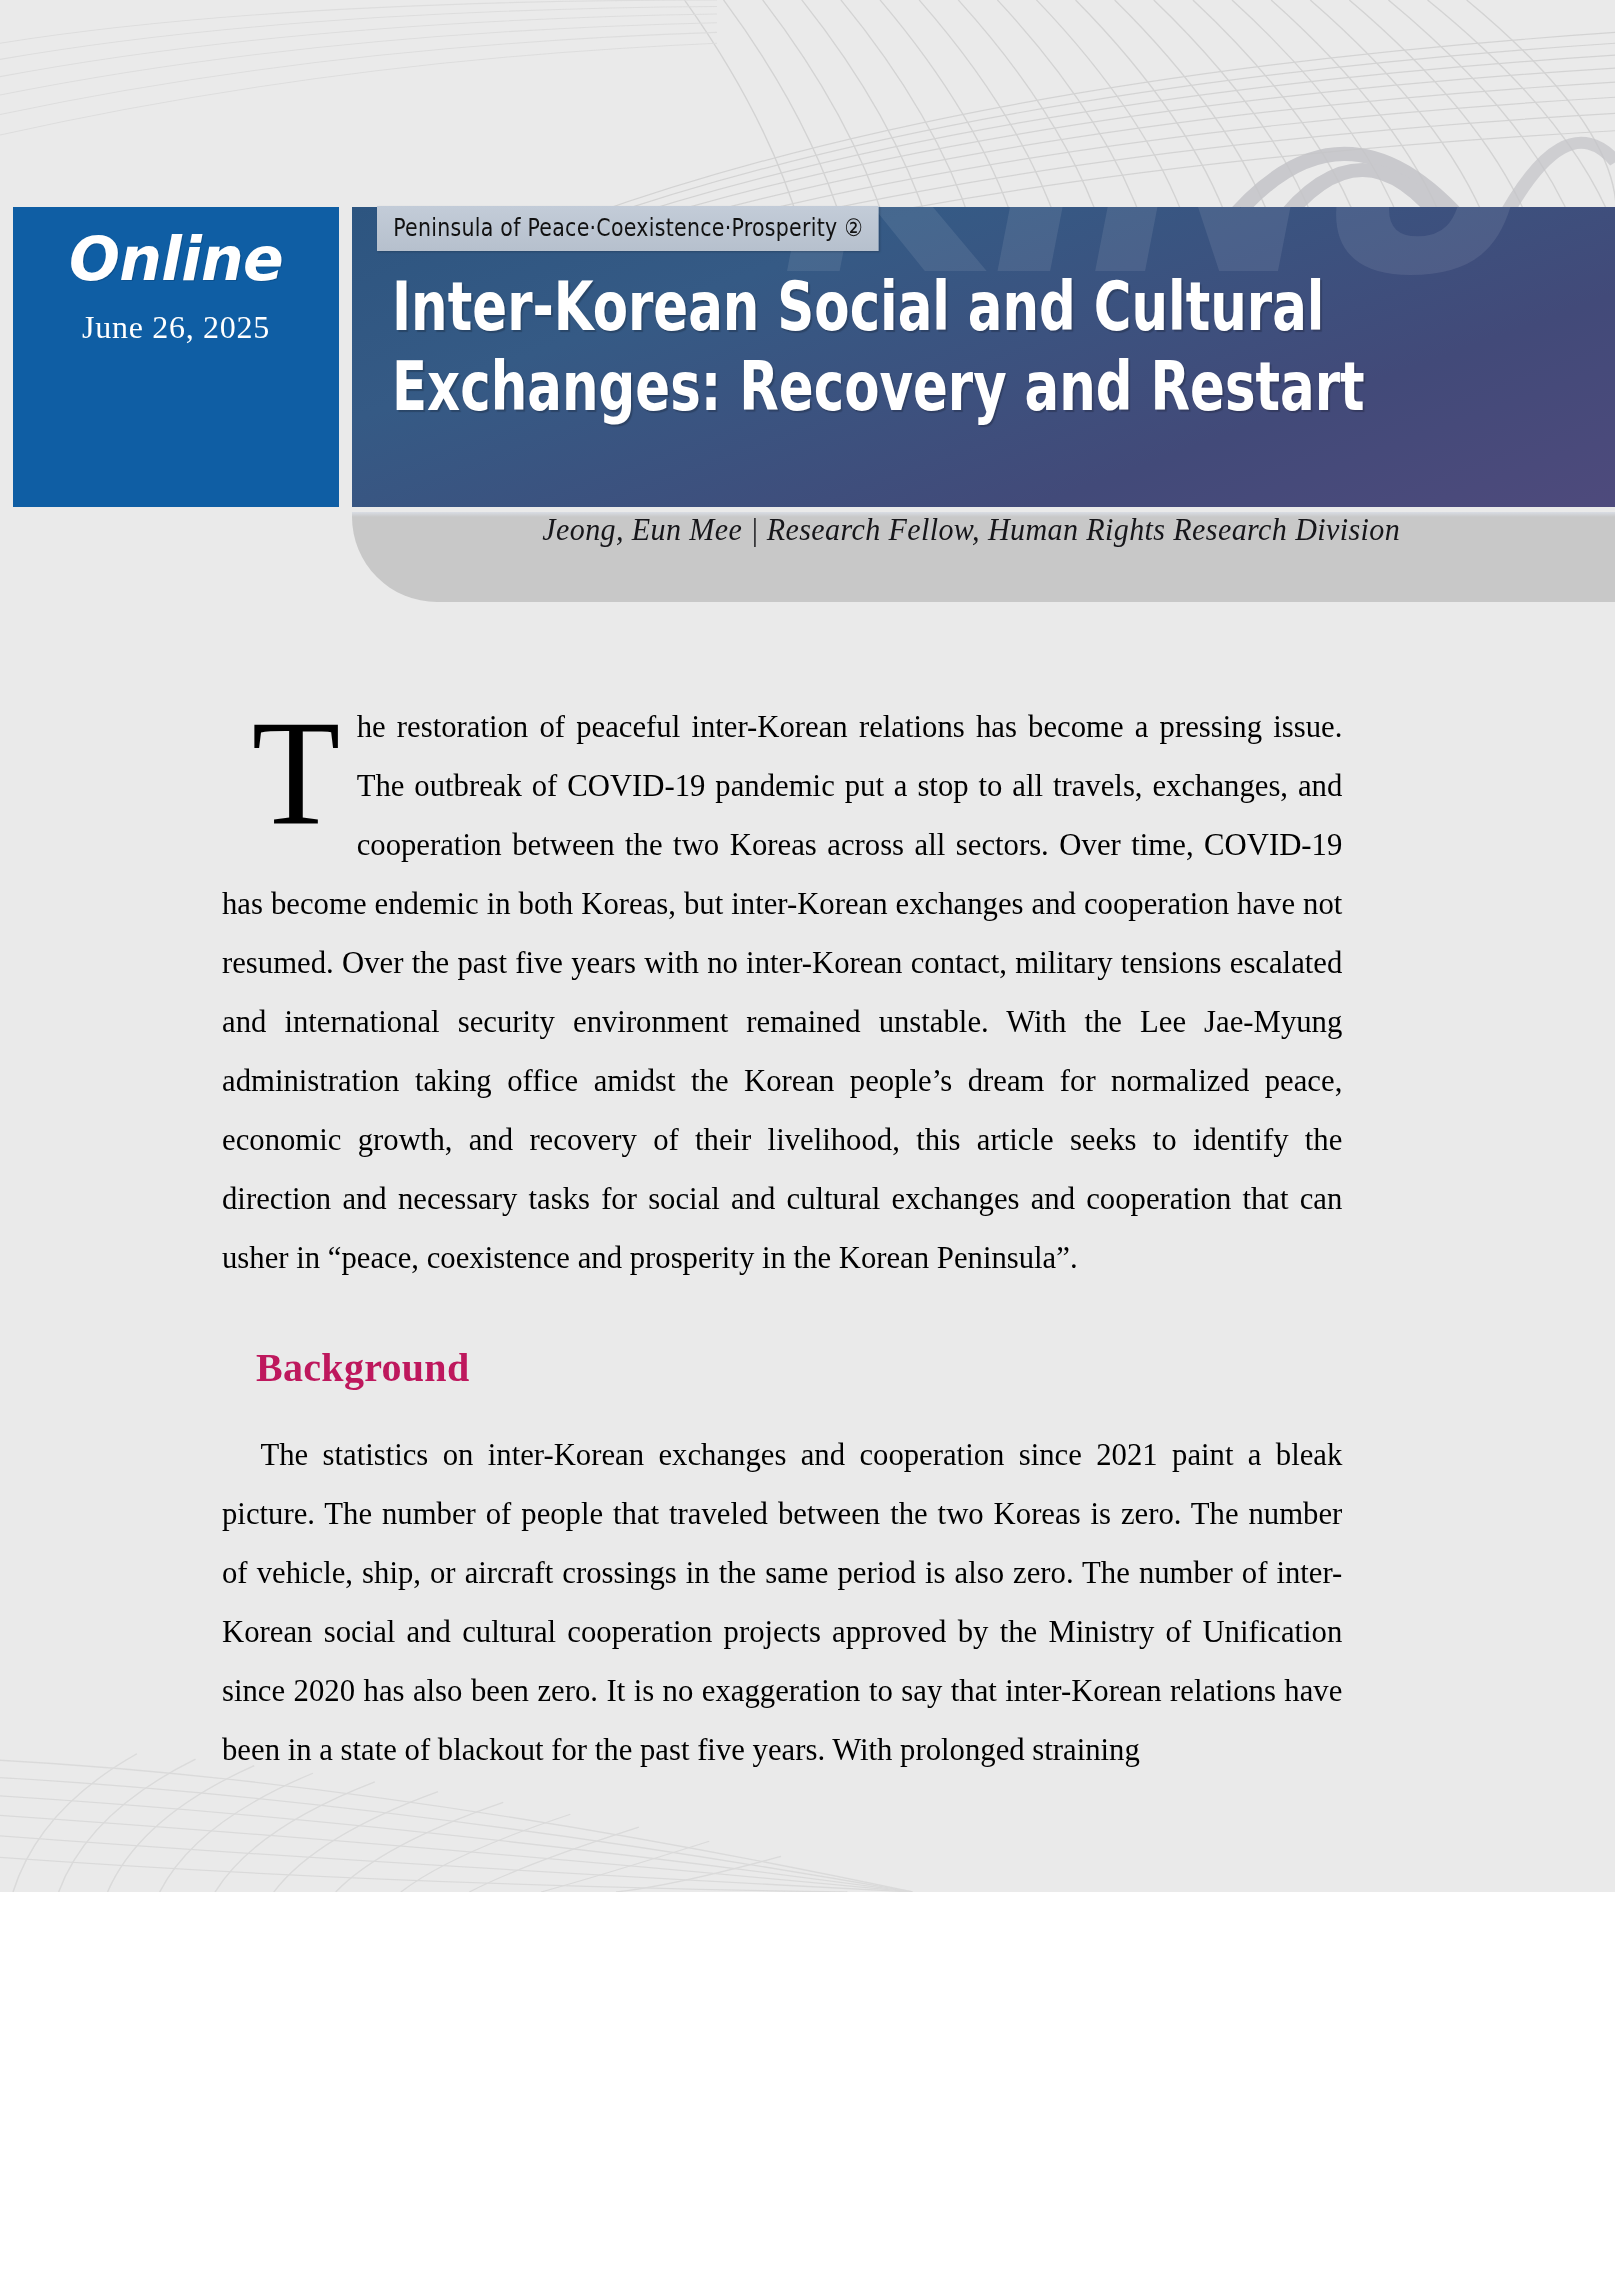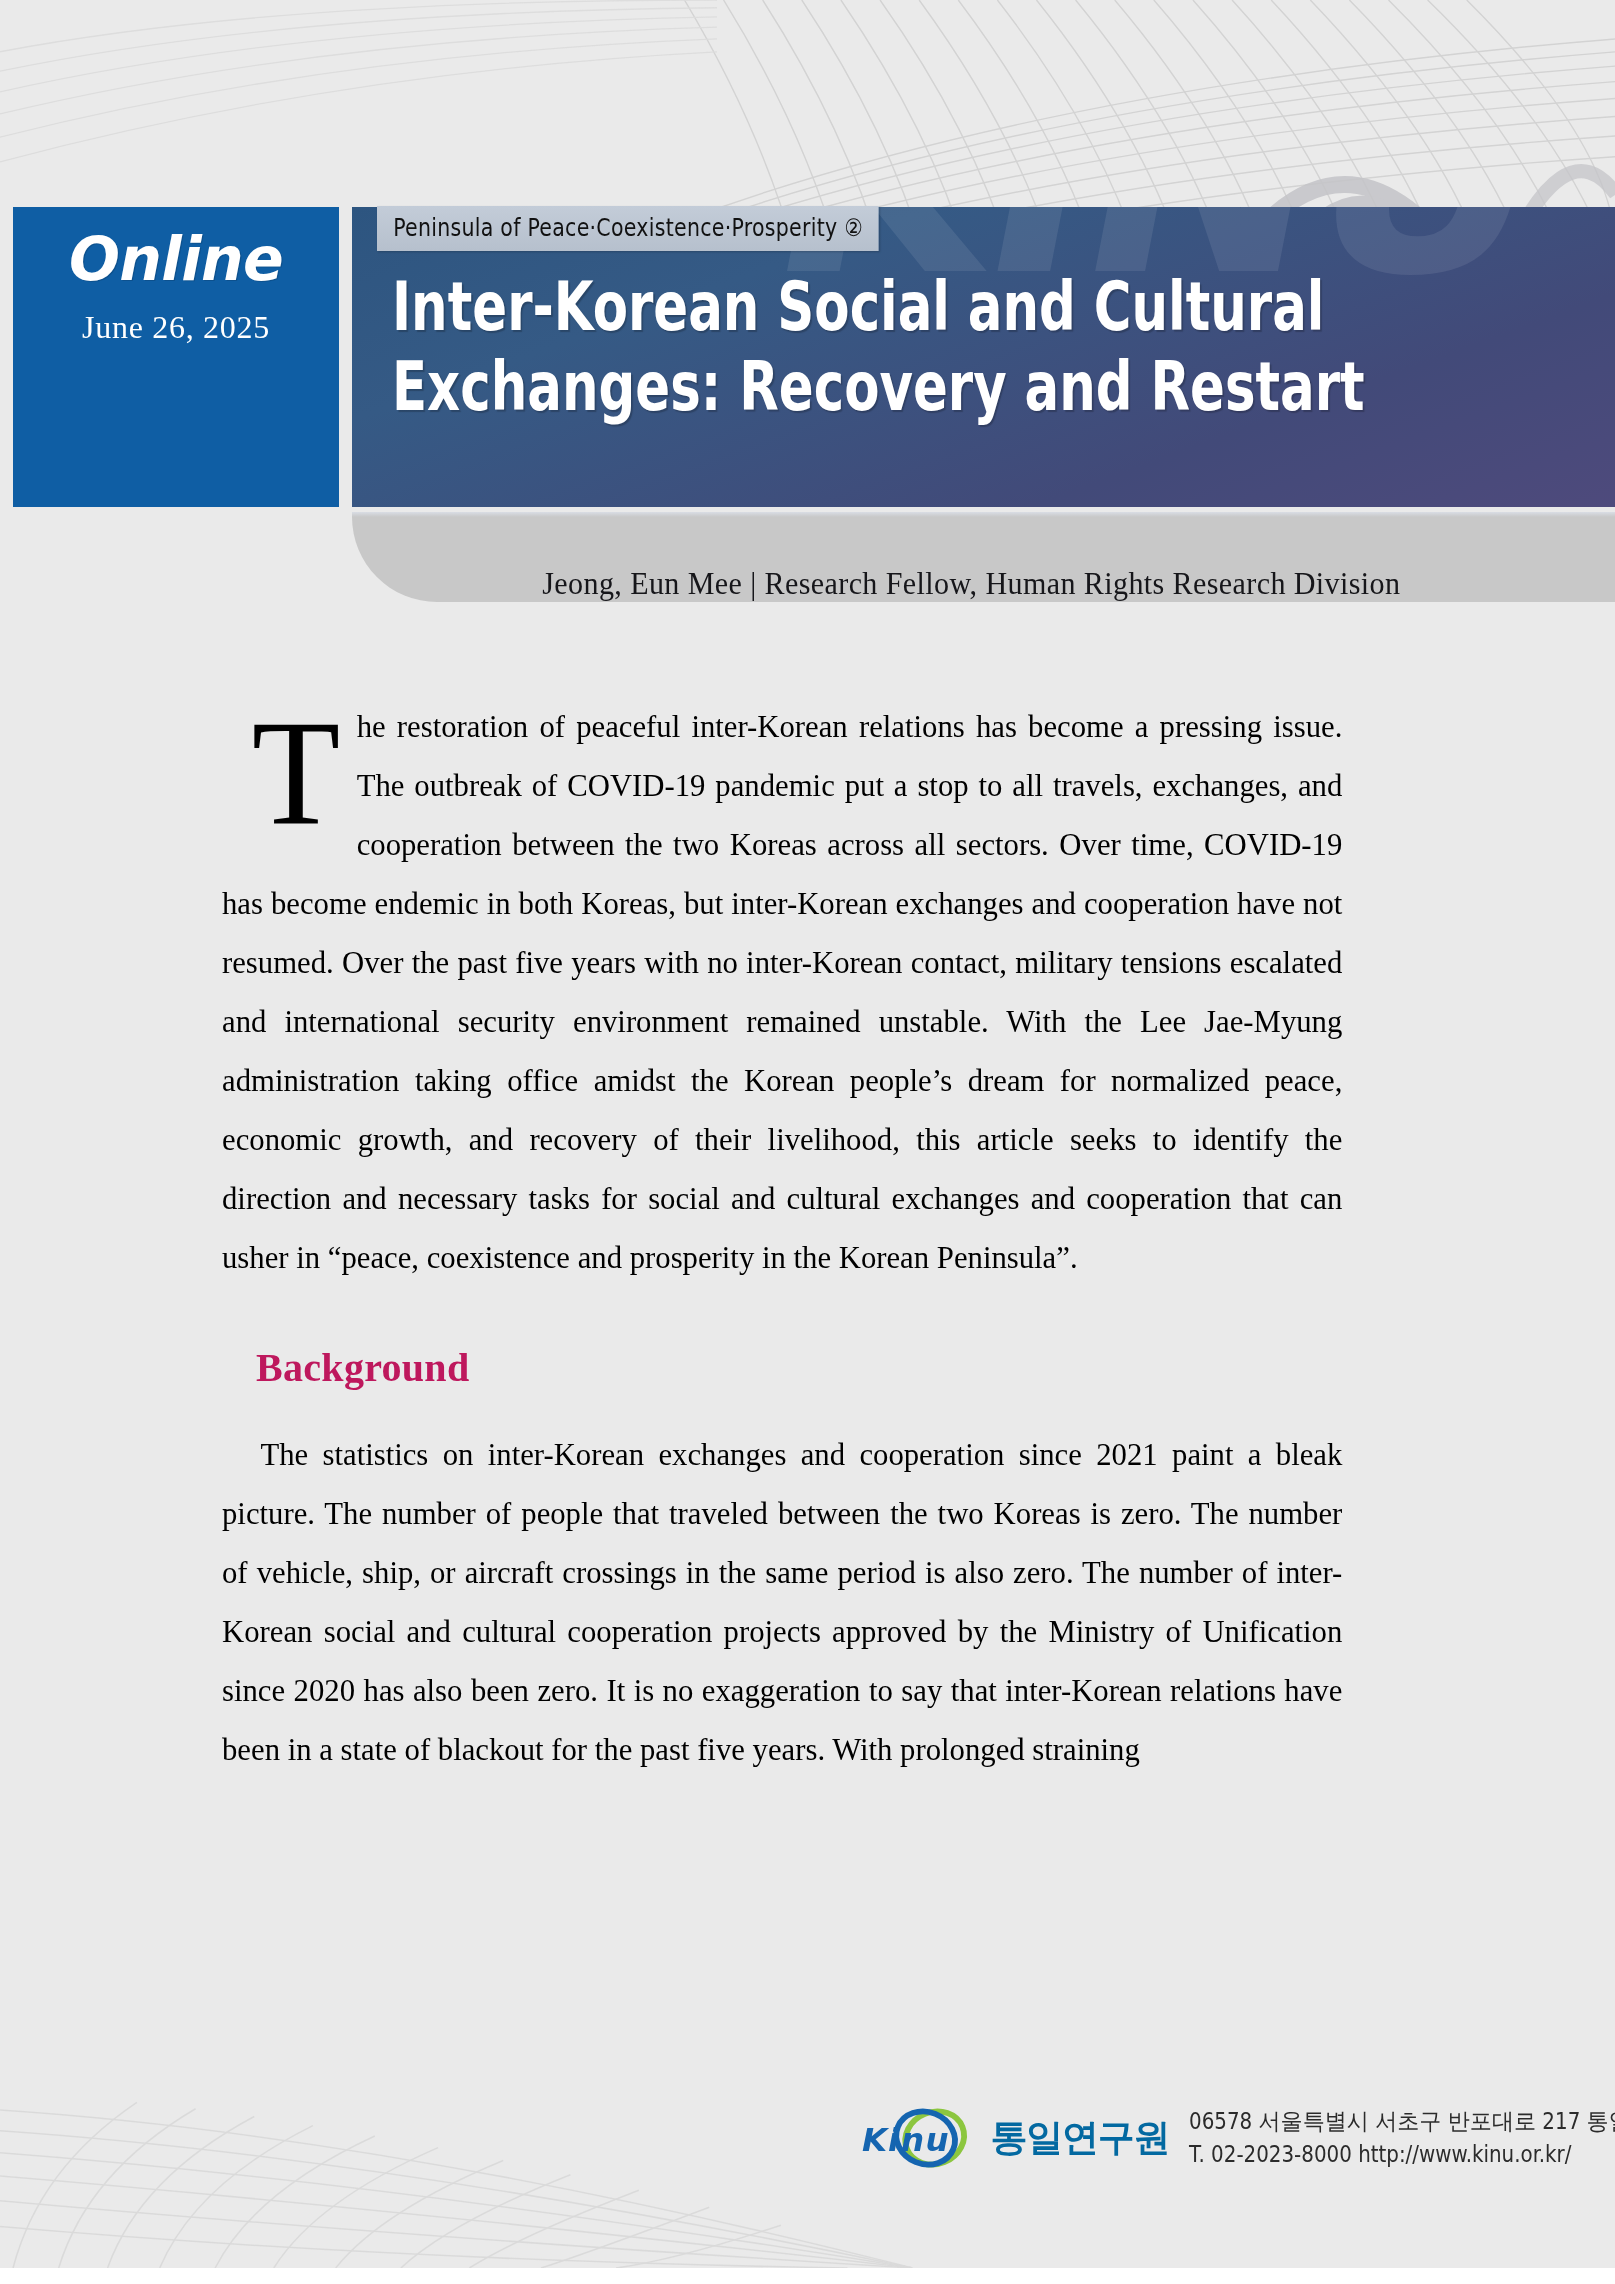--- a/index.html
+++ b/index.html
@@ -7,21 +7,21 @@
     padding: 0;
     background: #ffffff;
   }
   body {
     font-family: "Liberation Serif", "DejaVu Serif", serif;
   }
 
   .page {
     position: relative;
     width: 1616px;
-    height: 2268px;
+    height: 1892px;
     overflow: hidden;
     background: #eaeaea;
   }
 
   
   .bg-layer {
     position: absolute;
     inset: 0;
     pointer-events: none;
     overflow: hidden;
@@ -123,22 +123,23 @@
   .author-band {
     position: absolute;
     left: 352px;
     top: 512px;
     width: 1264px;
     height: 90px;
     background: #c8c8c8;
     border-bottom-left-radius: 85px;
     z-index: 3;
     display: flex;
-    align-items: flex-end;
+    align-items: flex-start;
     justify-content: center;
+    font-style: italic;
   }
   .author-band::before {
     content: "";
     position: absolute;
     left: 0; right: 0; top: 0;
     height: 4.6px;
     background: linear-gradient(180deg, #d9dde4 0%, #c8c8c8 100%);
   }
   .author-text {
     font-family: "Liberation Serif", "DejaVu Serif", serif;

